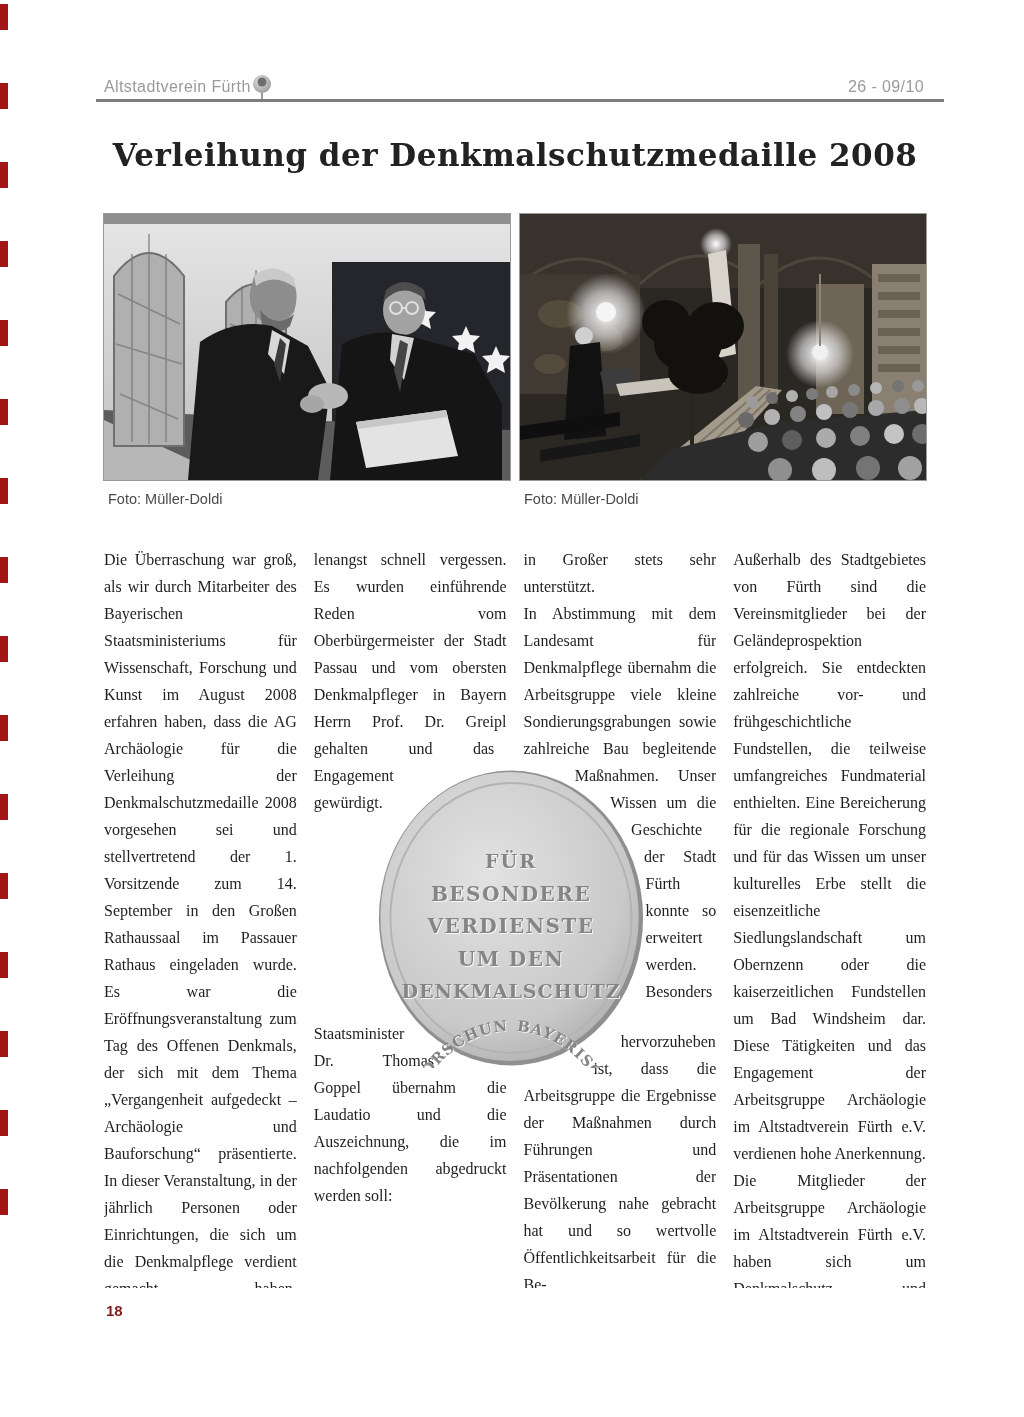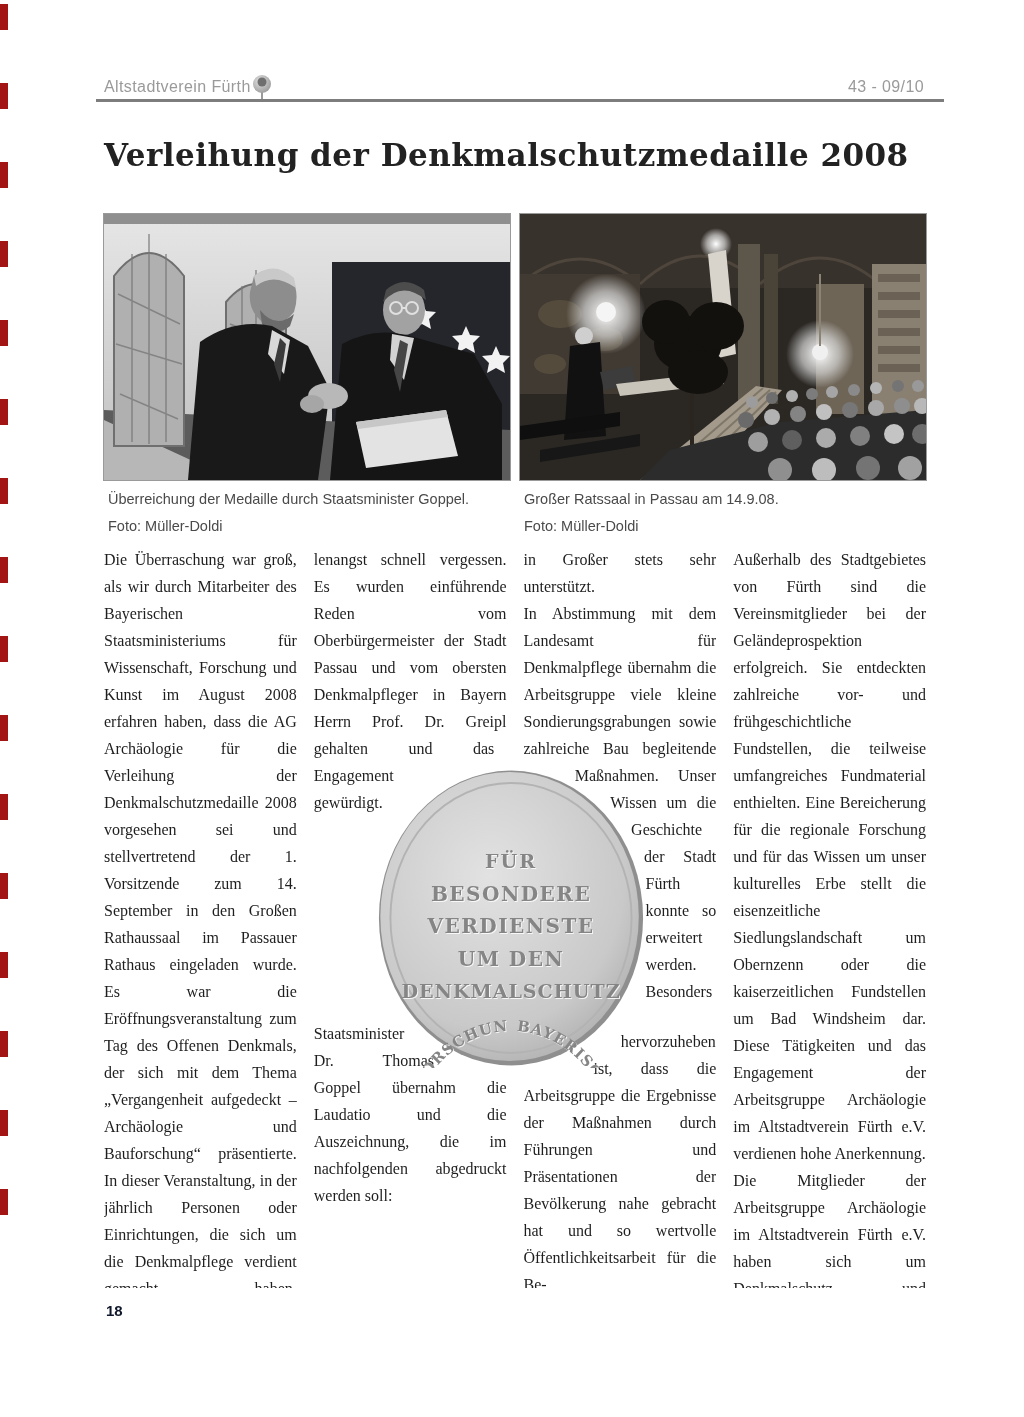--- a/index.html
+++ b/index.html
@@ -12,21 +12,21 @@
 
   
   .hdr-brand{position:absolute;left:104px;top:78px;font-family:"Liberation Sans",sans-serif;
              font-size:16px;color:#9a9a9a;letter-spacing:.4px;}
   .hdr-issue{position:absolute;right:100px;top:78px;font-family:"Liberation Sans",sans-serif;
              font-size:16px;color:#9a9a9a;letter-spacing:.4px;}
   .hdr-logo{position:absolute;left:250px;top:74px;}
   .hdr-rule{position:absolute;left:96px;top:99px;width:848px;height:3px;background:#7d7d7d;}
 
   
-  .title{position:absolute;left:104px;top:137px;width:822px;
+  .title{position:absolute;left:104px;top:137px;width:822px;text-align:center;
          font-family:"DejaVu Serif",serif;font-weight:700;font-size:31px;color:#222;
          letter-spacing:.5px;}
 
   
   .photo{position:absolute;top:214px;width:406px;height:266px;outline:1px solid #9a9a9a;overflow:hidden;}
   .photo-l{left:104px;} .photo-r{left:520px;}
   .cap{position:absolute;top:486px;width:402px;font-family:"Liberation Sans",sans-serif;
        font-size:14.5px;color:#4a4a4a;line-height:27px;}
   .cap-l{left:108px;} .cap-r{left:524px;}
 
@@ -40,21 +40,21 @@
   .spacer-l{float:left;width:122px;height:300px;margin-top:178px;
             shape-outside:ellipse(140px 152px at -12px 150px) border-box;shape-margin:3px;}
 
   
   .medal{position:absolute;left:377px;top:768px;width:268px;height:300px;}
   .engrave{filter:drop-shadow(1px 1px 0 rgba(255,255,255,.85));}
   .medal text{font-family:"DejaVu Serif",serif;font-weight:700;fill:#858585;}
 
   
   .pageno{position:absolute;left:106px;top:1302px;font-family:"Liberation Sans",sans-serif;
-          font-weight:700;font-size:15px;color:#0f172a;}
+          font-weight:700;font-size:15px;color:#7f1d1d;}
 </style>
 </head>
 <body>
 
 <div class="page">
 
   <div class="bleed"></div>
 
   <div class="hdr-brand">Altstadtverein Fürth</div>
   <div class="hdr-logo">
@@ -63,21 +63,21 @@
           <radialGradient id="pg" cx="40%" cy="35%" r="70%">
         <stop offset="0" stop-color="#e3e3e3"></stop>
             <stop offset="1" stop-color="#9a9a9a"></stop>
           </radialGradient>
         </defs>
       <rect x="11" y="17" width="2" height="9" fill="#9a9a9a"></rect>
       <circle cx="12" cy="10" r="9" fill="url(#pg)"></circle>
       <circle cx="12" cy="8" r="4.5" fill="#6f6f6f"></circle>
     </svg>
   </div>
-  <div class="hdr-issue">43 - 09/10</div>
+  <div class="hdr-issue">26 - 09/10</div>
   <div class="hdr-rule"></div>
 
   <div class="title">Verleihung der Denkmalschutzmedaille 2008</div>
 
   <div class="photo photo-l">
     <svg width="406" height="266" viewBox="0 0 406 266">
       <defs>
         <linearGradient id="scr" x1="0" y1="0" x2="0" y2="1">
           <stop offset="0" stop-color="#e6e6e6"></stop>
             <stop offset="1" stop-color="#bfbfbf"></stop>
@@ -226,25 +226,23 @@
           <circle cx="402" cy="220" r="10" fill="#6d6d6d"></circle>
         <circle cx="260" cy="256" r="12" fill="#8f8f8f"></circle>
           <circle cx="304" cy="256" r="12" fill="#bdbdbd"></circle>
         <circle cx="348" cy="254" r="12" fill="#747474"></circle>
           <circle cx="390" cy="254" r="12" fill="#a1a1a1"></circle>
       </g>
     </svg>
   </div>
 
   <div class="cap cap-l">
-    <div>Überreichung der Medaille durch Staatsminister Goppel.</div>
     <div>Foto: Müller-Doldi</div>
   </div>
   <div class="cap cap-r">
-    <div>Großer Ratssaal in Passau am 14.9.08.</div>
     <div>Foto: Müller-Doldi</div>
   </div>
 
   <div class="cols">
     <div class="col">
       <p><span>Die Überraschung war groß, als wir durch Mitarbeiter des Bayerischen Staatsministeriums für Wissenschaft, Forschung und Kunst im August 2008 erfahren haben, dass die AG Archäologie für die Verleihung der Denkmalschutzmedaille 2008 vorgesehen sei und stellvertretend der 1. Vorsitzende zum 14. September in den Großen Rathaussaal im Passauer Rathaus eingeladen wurde. Es war die Eröffnungsveranstaltung zum Tag des Offenen Denkmals, der sich mit dem Thema „Vergangenheit aufgedeckt – Archäologie und Bauforschung“ präsentierte. In dieser Veranstaltung, in der jährlich Personen oder Einrichtungen, die sich um die Denkmalpflege verdient gemacht haben, ausgezeichnet werden, war eine besonders feierlich Stimmung zu spüren und die Aufnahme in den Kreis Gleichgesinnter ließ die anfängliche Schwel-</span></p>
     </div>
     <div class="col">
       <p><span class="spacer-r"></span><span>lenangst schnell vergessen. Es wurden einführende Reden vom Oberbürgermeister der Stadt Passau und vom obersten Denkmalpfleger in Bayern Herrn Prof. Dr. Greipl gehalten und das Engagement gewürdigt. Staatsminister Dr. Thomas Goppel übernahm die Laudatio und die Auszeichnung, die im nachfolgenden abgedruckt werden soll:</span></p>
     </div>

